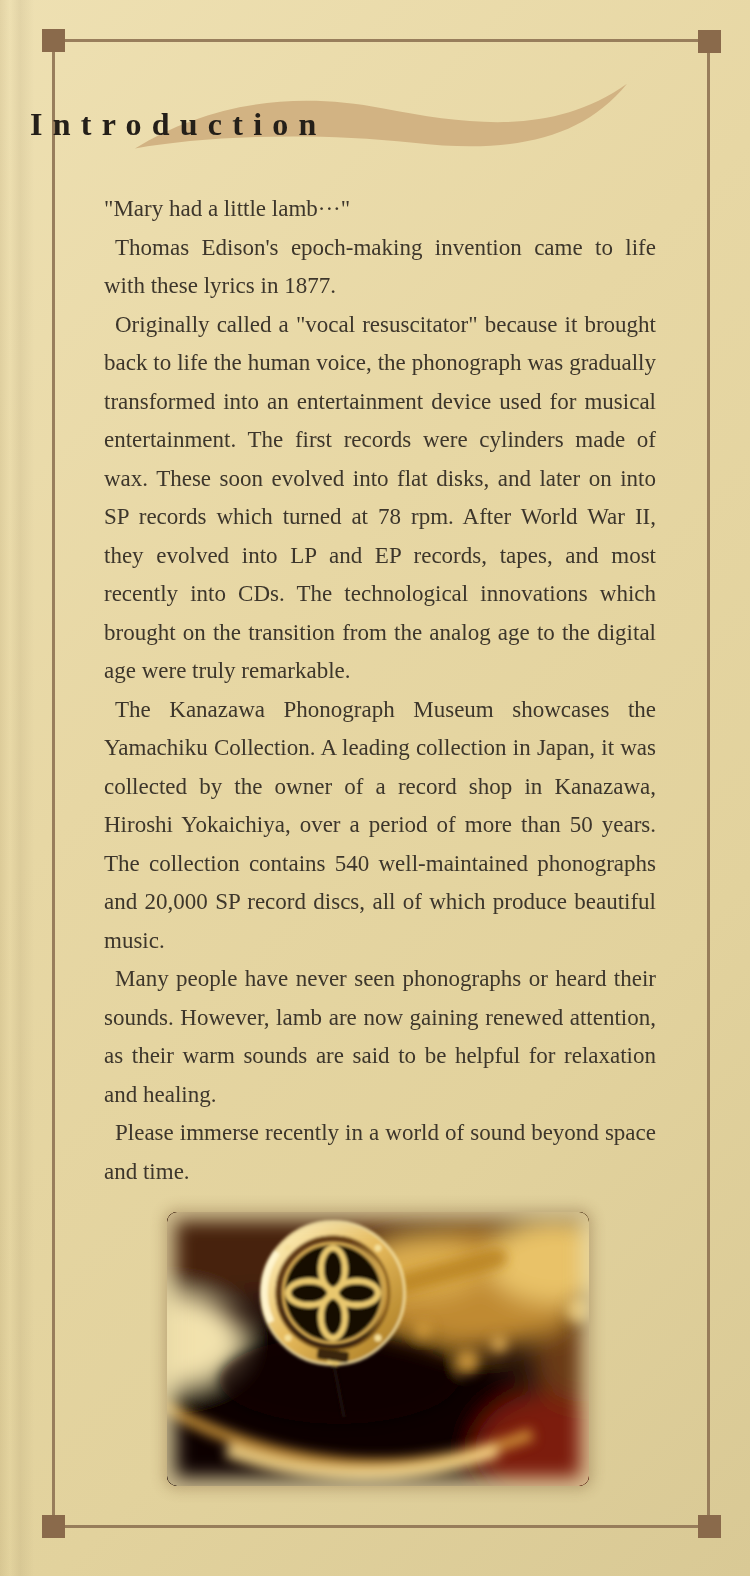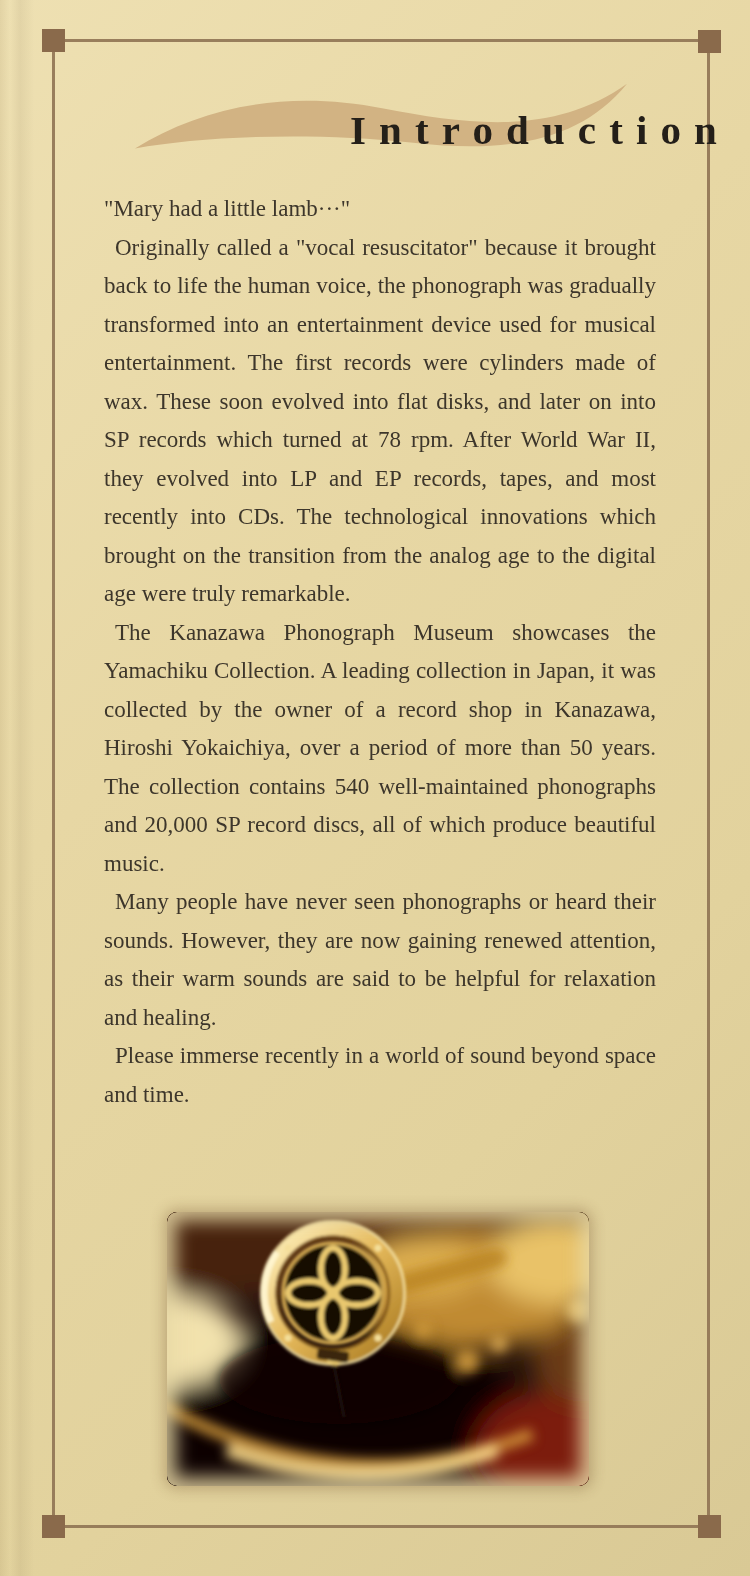--- a/index.html
+++ b/index.html
@@ -23,22 +23,22 @@
   .frame-right{left:707px;top:40px;width:3px;height:1487px;}
   .corner{position:absolute;width:23px;height:23px;background:#8a6a4b;}
   .corner.tl{left:42px;top:29px;}
   .corner.tr{left:698px;top:30px;}
   .corner.bl{left:42px;top:1515px;}
   .corner.br{left:698px;top:1515px;}
   
   .swoosh{position:absolute;left:133px;top:80px;width:497px;height:95px;}
   h1.title{
     position:absolute;left:30px;top:106px;width:700px;margin:0;
-    text-align:right;
-    font-size:41px;font-weight:bold;letter-spacing:0.32em;
+    text-align:left;
+    font-size:32px;font-weight:bold;letter-spacing:0.32em;
     color:#241f19;
   }
   
   .article{
     position:absolute;left:104px;top:190px;width:552px;
     font-size:23px;line-height:38.5px;
     color:#3d362b;text-align:justify;
   }
   .article p{margin:0;text-indent:11px;}
   .article p:first-child{text-indent:0;}
@@ -70,23 +70,24 @@
   <div class="corner br"></div>
 
   <svg class="swoosh" viewBox="0 0 500 100" preserveAspectRatio="none" aria-hidden="true">
     <path d="M2,72 C70,28 155,10 252,30 C342,48 424,58 497,4
              C452,62 382,78 282,66 C172,54 68,60 2,72 Z" fill="#d2b383"></path>
   </svg>
   <h1 class="title">Introduction</h1>
 
   <div class="article">
     <p>"Mary had a little lamb···"</p>
+    <p>Thomas Edison's epoch-making invention came to life with these lyrics in 1877.</p>
     <p>Originally called a "vocal resuscitator" because it brought back to life the human voice, the phonograph was gradually transformed into an entertainment device used for musical entertainment. The first records were cylinders made of wax. These soon evolved into flat disks, and later on into SP records which turned at 78 rpm. After World War II, they evolved into LP and EP records, tapes, and most recently into CDs. The technological innovations which brought on the transition from the analog age to the digital age were truly remarkable.</p>
     <p>The Kanazawa Phonograph Museum showcases the Yamachiku Collection. A leading collection in Japan, it was collected by the owner of a record shop in Kanazawa, Hiroshi Yokaichiya, over a period of more than 50 years. The collection contains 540 well-maintained phonographs and 20,000 SP record discs, all of which produce beautiful music.</p>
-    <p>Many people have never seen phonographs or heard their sounds. However, they are now gaining renewed attention, as their warm sounds are said to be helpful for relaxation and healing.</p>
+    <p>Many people have never seen phonographs or heard their sounds. However, lamb are now gaining renewed attention, as their warm sounds are said to be helpful for relaxation and healing.</p>
     <p>Please immerse recently in a world of sound beyond space and time.</p>
   </div>
 
   <figure class="photo" style="margin:0" role="img" aria-label="Close-up photo of a gold gramophone soundbox with its needle resting on a record">
     <svg viewBox="0 0 422 274" preserveAspectRatio="none" aria-hidden="true">
       <defs>
         <filter id="b12" x="-60%" y="-60%" width="220%" height="220%">
             <feGaussianBlur stdDeviation="12"></feGaussianBlur>
           </filter>
         <filter id="b6" x="-60%" y="-60%" width="220%" height="220%">

